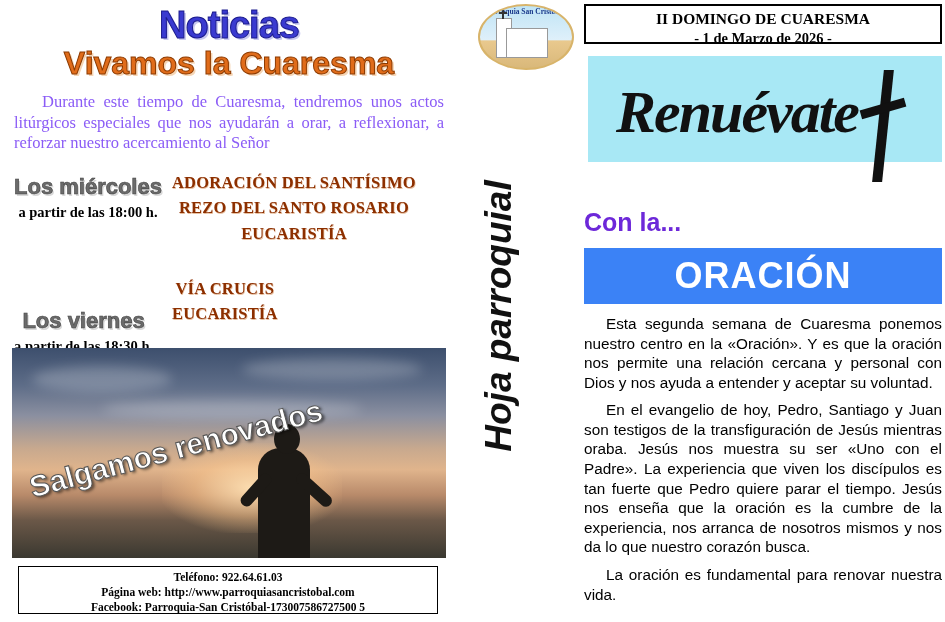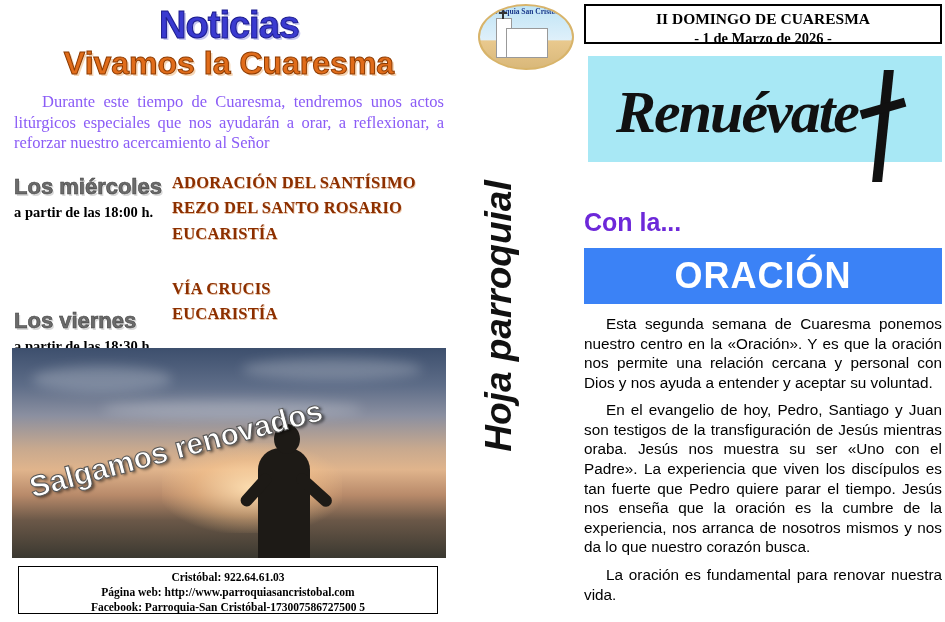--- a/index.html
+++ b/index.html
@@ -57,20 +57,21 @@
     text-indent: 28px;
     color: #8b5cf6;
   }
   .schedule {
     margin: 16px 0 0 0;
     position: relative;
     height: 160px;
   }
   .sched-block {
     position: absolute;
+    text-align: center;
   }
   .day-label {
     font-family: "Liberation Sans", sans-serif;
     font-weight: bold;
     font-size: 22px;
     color: #6b6b6b;
     -webkit-text-stroke: 0.6px #444;
     text-shadow: 1.5px 1.5px 0 #d8d8d8;
   }
   .time-label {
@@ -411,21 +412,21 @@
       <div class="silhouette">
         <div class="sil-body"></div>
         <div class="sil-head"></div>
         <div class="sil-arm-l"></div>
         <div class="sil-arm-r"></div>
       </div>
       <div class="photo-caption">Salgamos renovados</div>
     </div>
 
     <div class="contact-box">
-      <div class="contact-line">Cristóbal: 922.64.61.03</div>
+      <div class="contact-line">Teléfono: 922.64.61.03</div>
       <div class="contact-line">Página web: http://www.parroquiasancristobal.com</div>
       <div class="contact-line">Facebook: Parroquia-San Cristóbal-173007586727500 5</div>
     </div>
 
   </div>
 
   <div class="vertical-title">
     <span>Hoja parroquial</span>
   </div>
 

